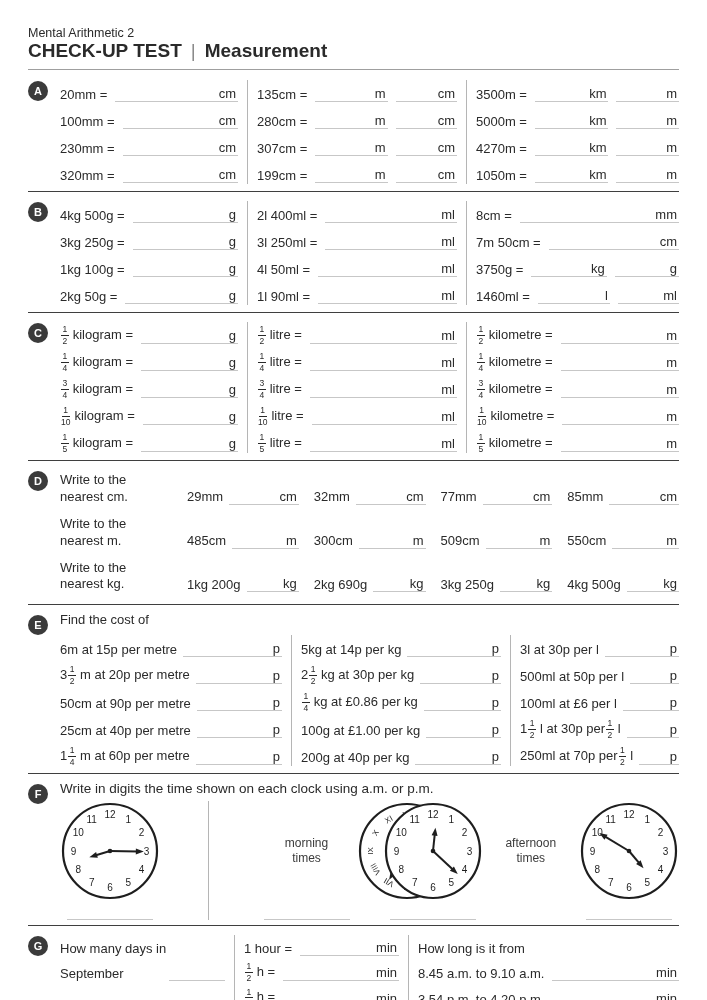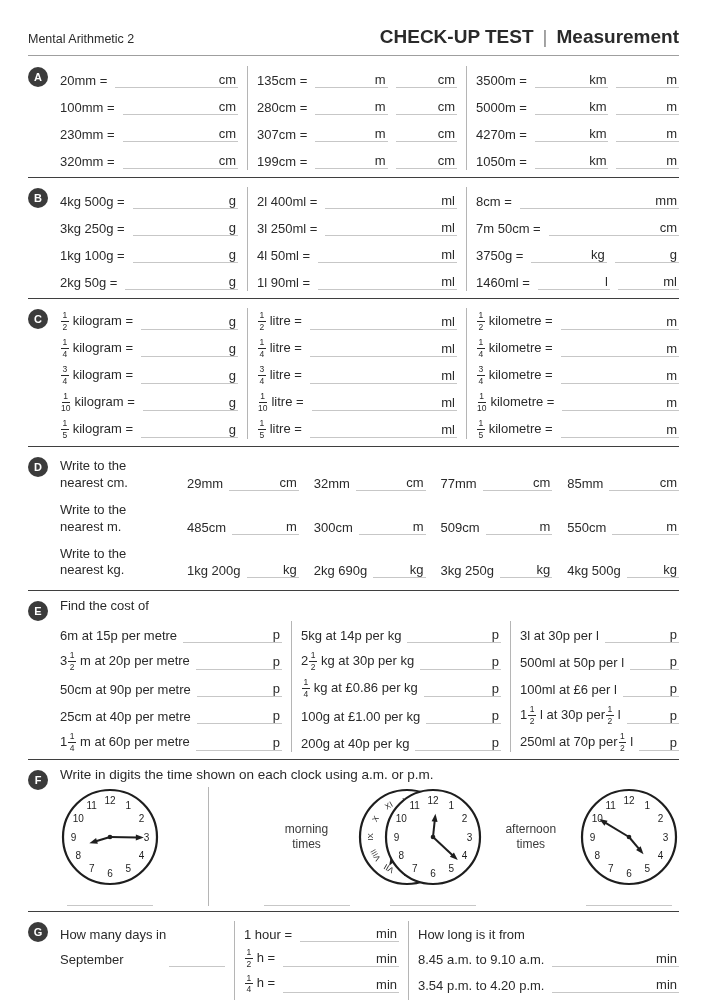--- a/index.html
+++ b/index.html
@@ -1,20 +1,20 @@
 <!DOCTYPE html>
 <html><head>
 <meta charset="utf-8">
 <style>
   html,body{margin:0;padding:0;background:#ffffff;}
   .page{width:707px;height:1000px;box-sizing:border-box;background:#ffffff;
         font-family:"Liberation Sans",sans-serif;color:#2a2a2a;
         padding:26px 28px 0;position:relative;overflow:hidden;}
   
-  header{display:flex;justify-content:space-between;align-items:baseline;}
+  header{display:flex;justify-content:space-between;align-items:baseline;flex-direction:column;}
   .book{font-size:12.5px;}
   .htitle{font-size:19px;font-weight:bold;display:flex;align-items:baseline;gap:9px;}
   .hsep{font-weight:normal;color:#8a8a8a;}
   .hrule{border-top:1.2px solid #9f9f9f;margin-top:7px;}
   
   .sec{display:flex;align-items:flex-start;border-top:1.8px solid #3f3f3f;padding:7px 0 5px;}
   #sec-a{border-top:none;padding-top:8px;}
   .badge{flex:0 0 20px;width:20px;height:20px;border-radius:50%;background:#3b3b3b;color:#fff;
          font-size:11px;font-weight:bold;display:flex;align-items:center;justify-content:center;
          margin-right:12px;margin-top:3px;}
@@ -35,21 +35,21 @@
   .abc .col2{flex:1;}
   
   .frac{display:inline-flex;flex-direction:column;align-items:center;line-height:1;
         font-size:8.5px;margin:0 4px 0 1px;transform:translateY(1px);}
   .fn{border-bottom:1px solid #2a2a2a;padding:0 1.5px 1px;}
   .fd{padding-top:1px;}
   
   .d-group{display:grid;grid-template-columns:112px repeat(4,1fr);column-gap:15px;
            align-items:end;padding:4px 0 6px;}
   .d-label{font-size:13px;line-height:1.3;}
-  .d-item{display:flex;align-items:flex-end;font-size:13px;padding-bottom:1px;min-width:0;}
+  .d-item{display:flex;font-size:13px;padding-bottom:1px;min-width:0;}
   .d-item .blank{margin-left:6px;}
   
   .e-title{font-size:13px;height:21px;}
   #cols-e .col0{flex:0 0 222px;}
   #cols-e .col1{flex:0 0 200px;}
   #cols-e .col2{flex:1;}
   #cols-e .blank{margin-left:6px;}
   
   .f-instr{font-size:13.5px;margin-bottom:5px;}
   .clock-grid{display:grid;grid-template-columns:100px 1fr 100px 26px 100px 1fr 100px;

